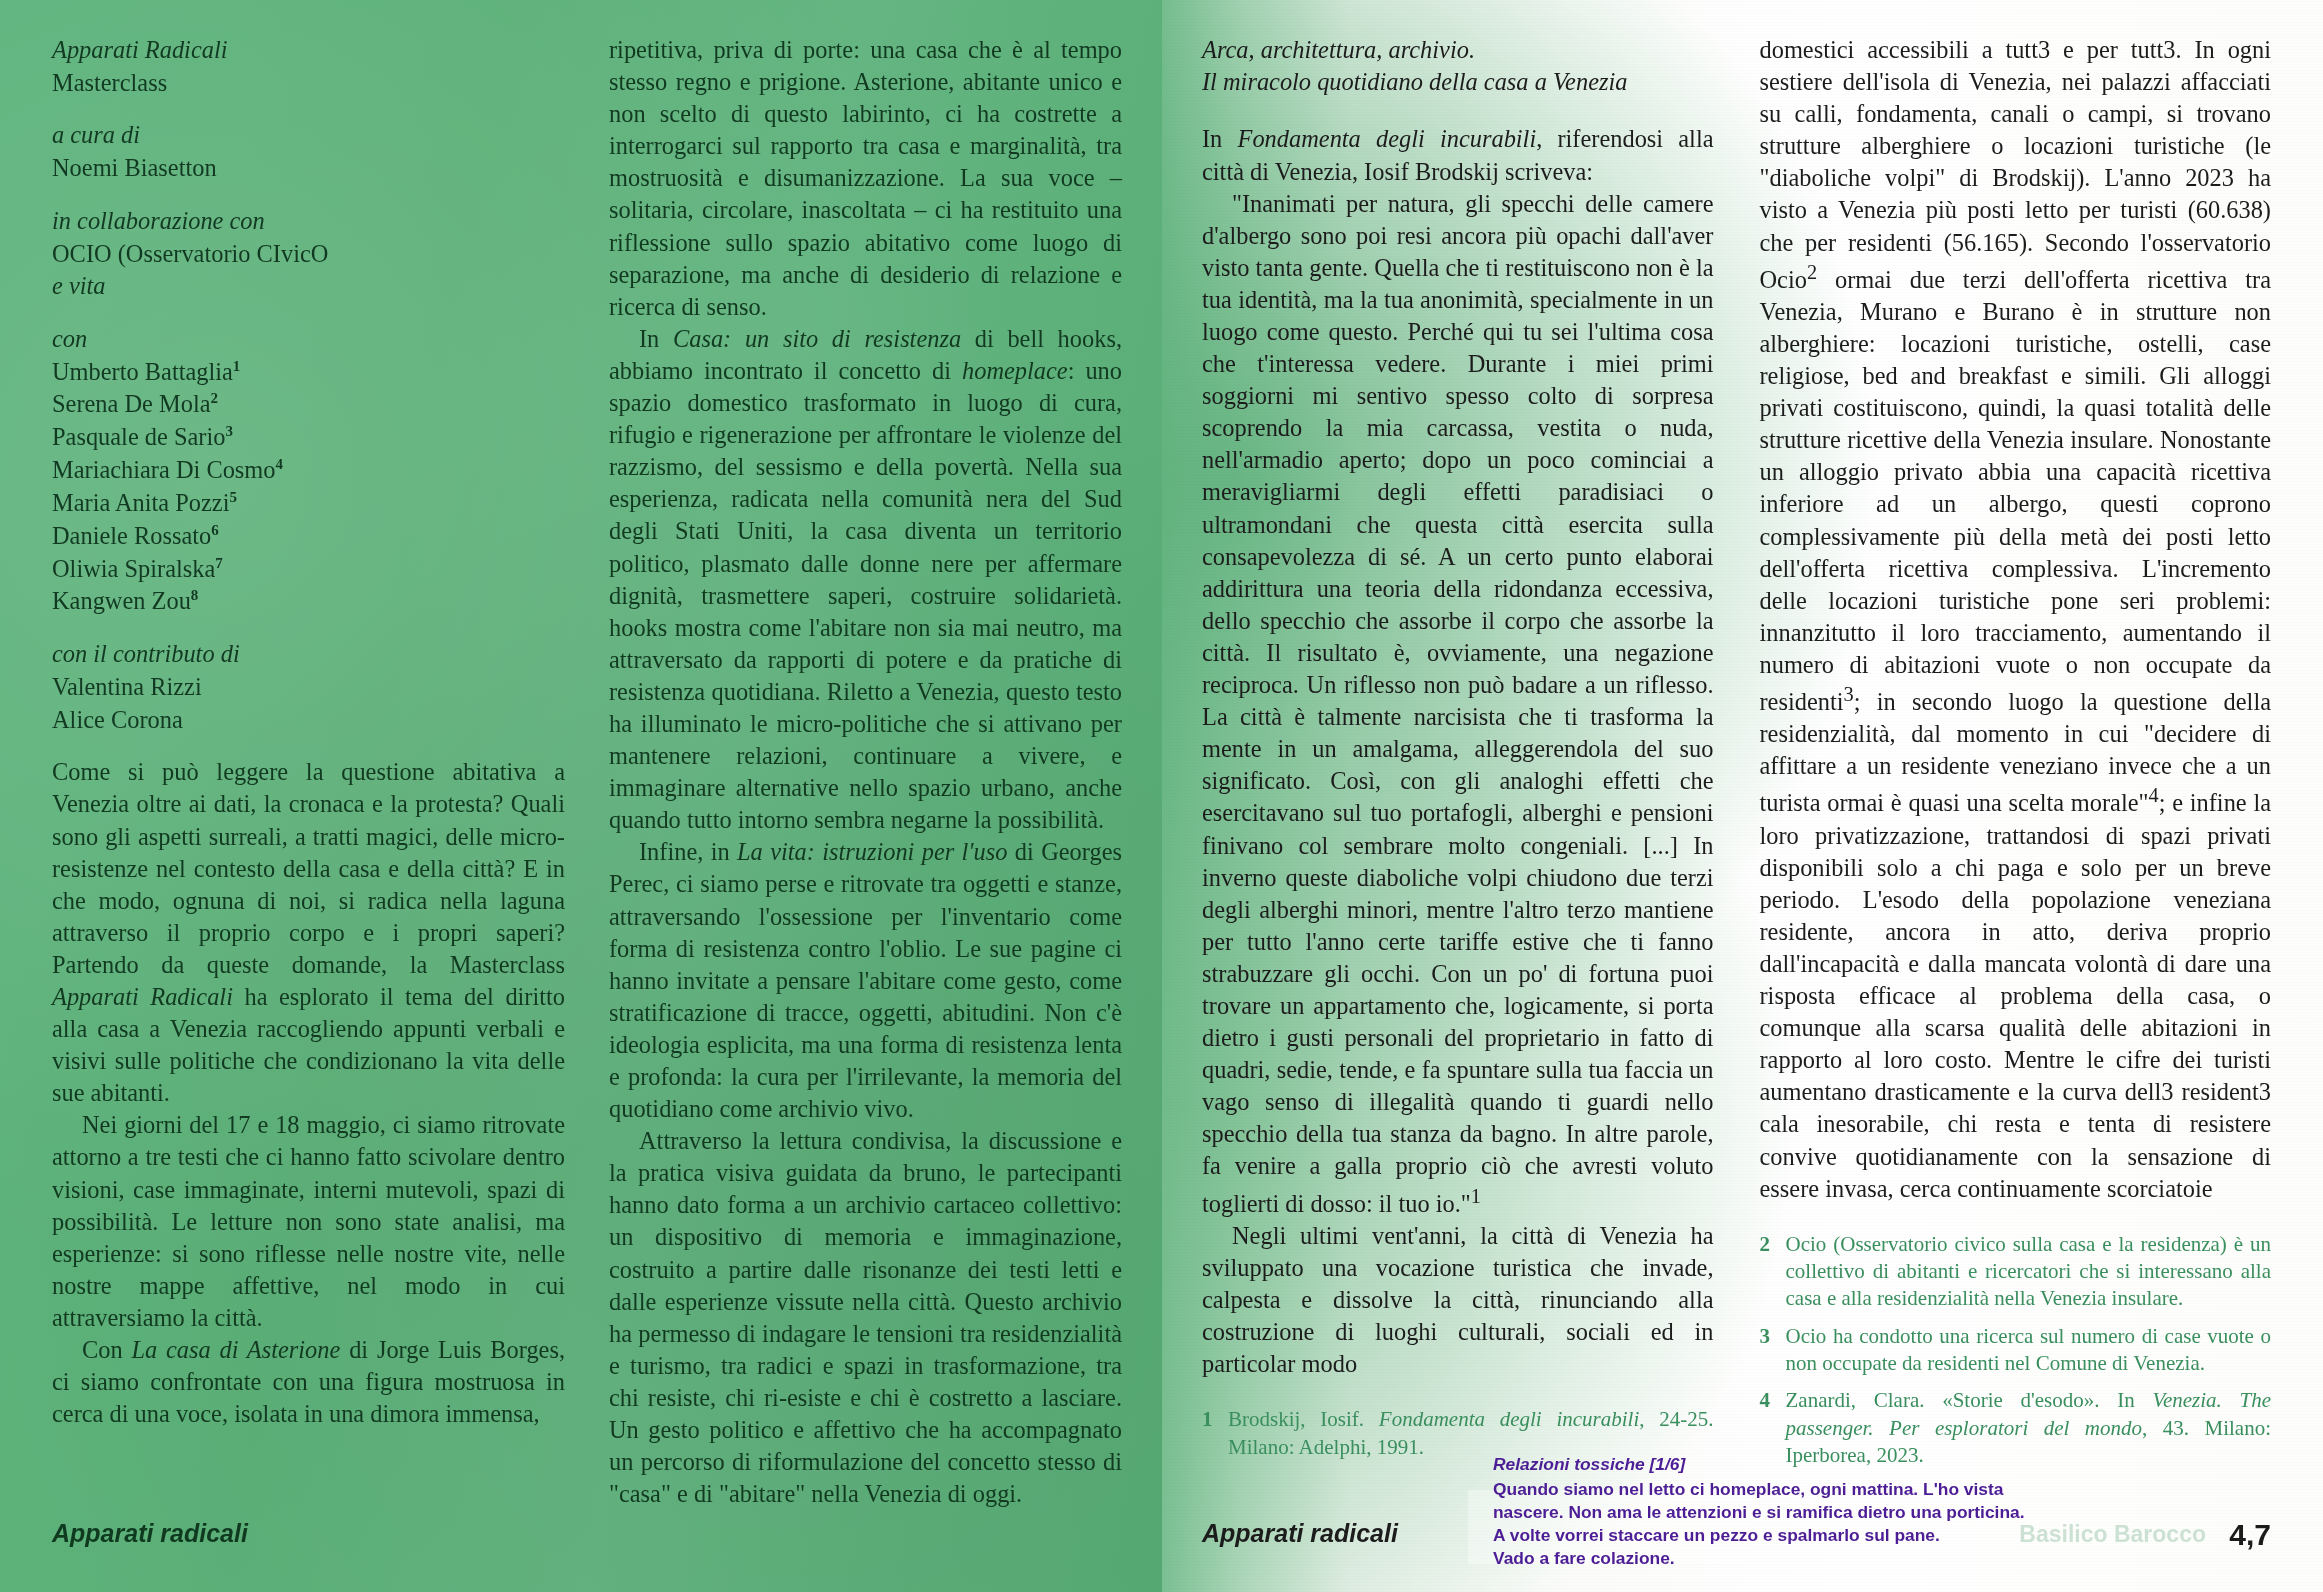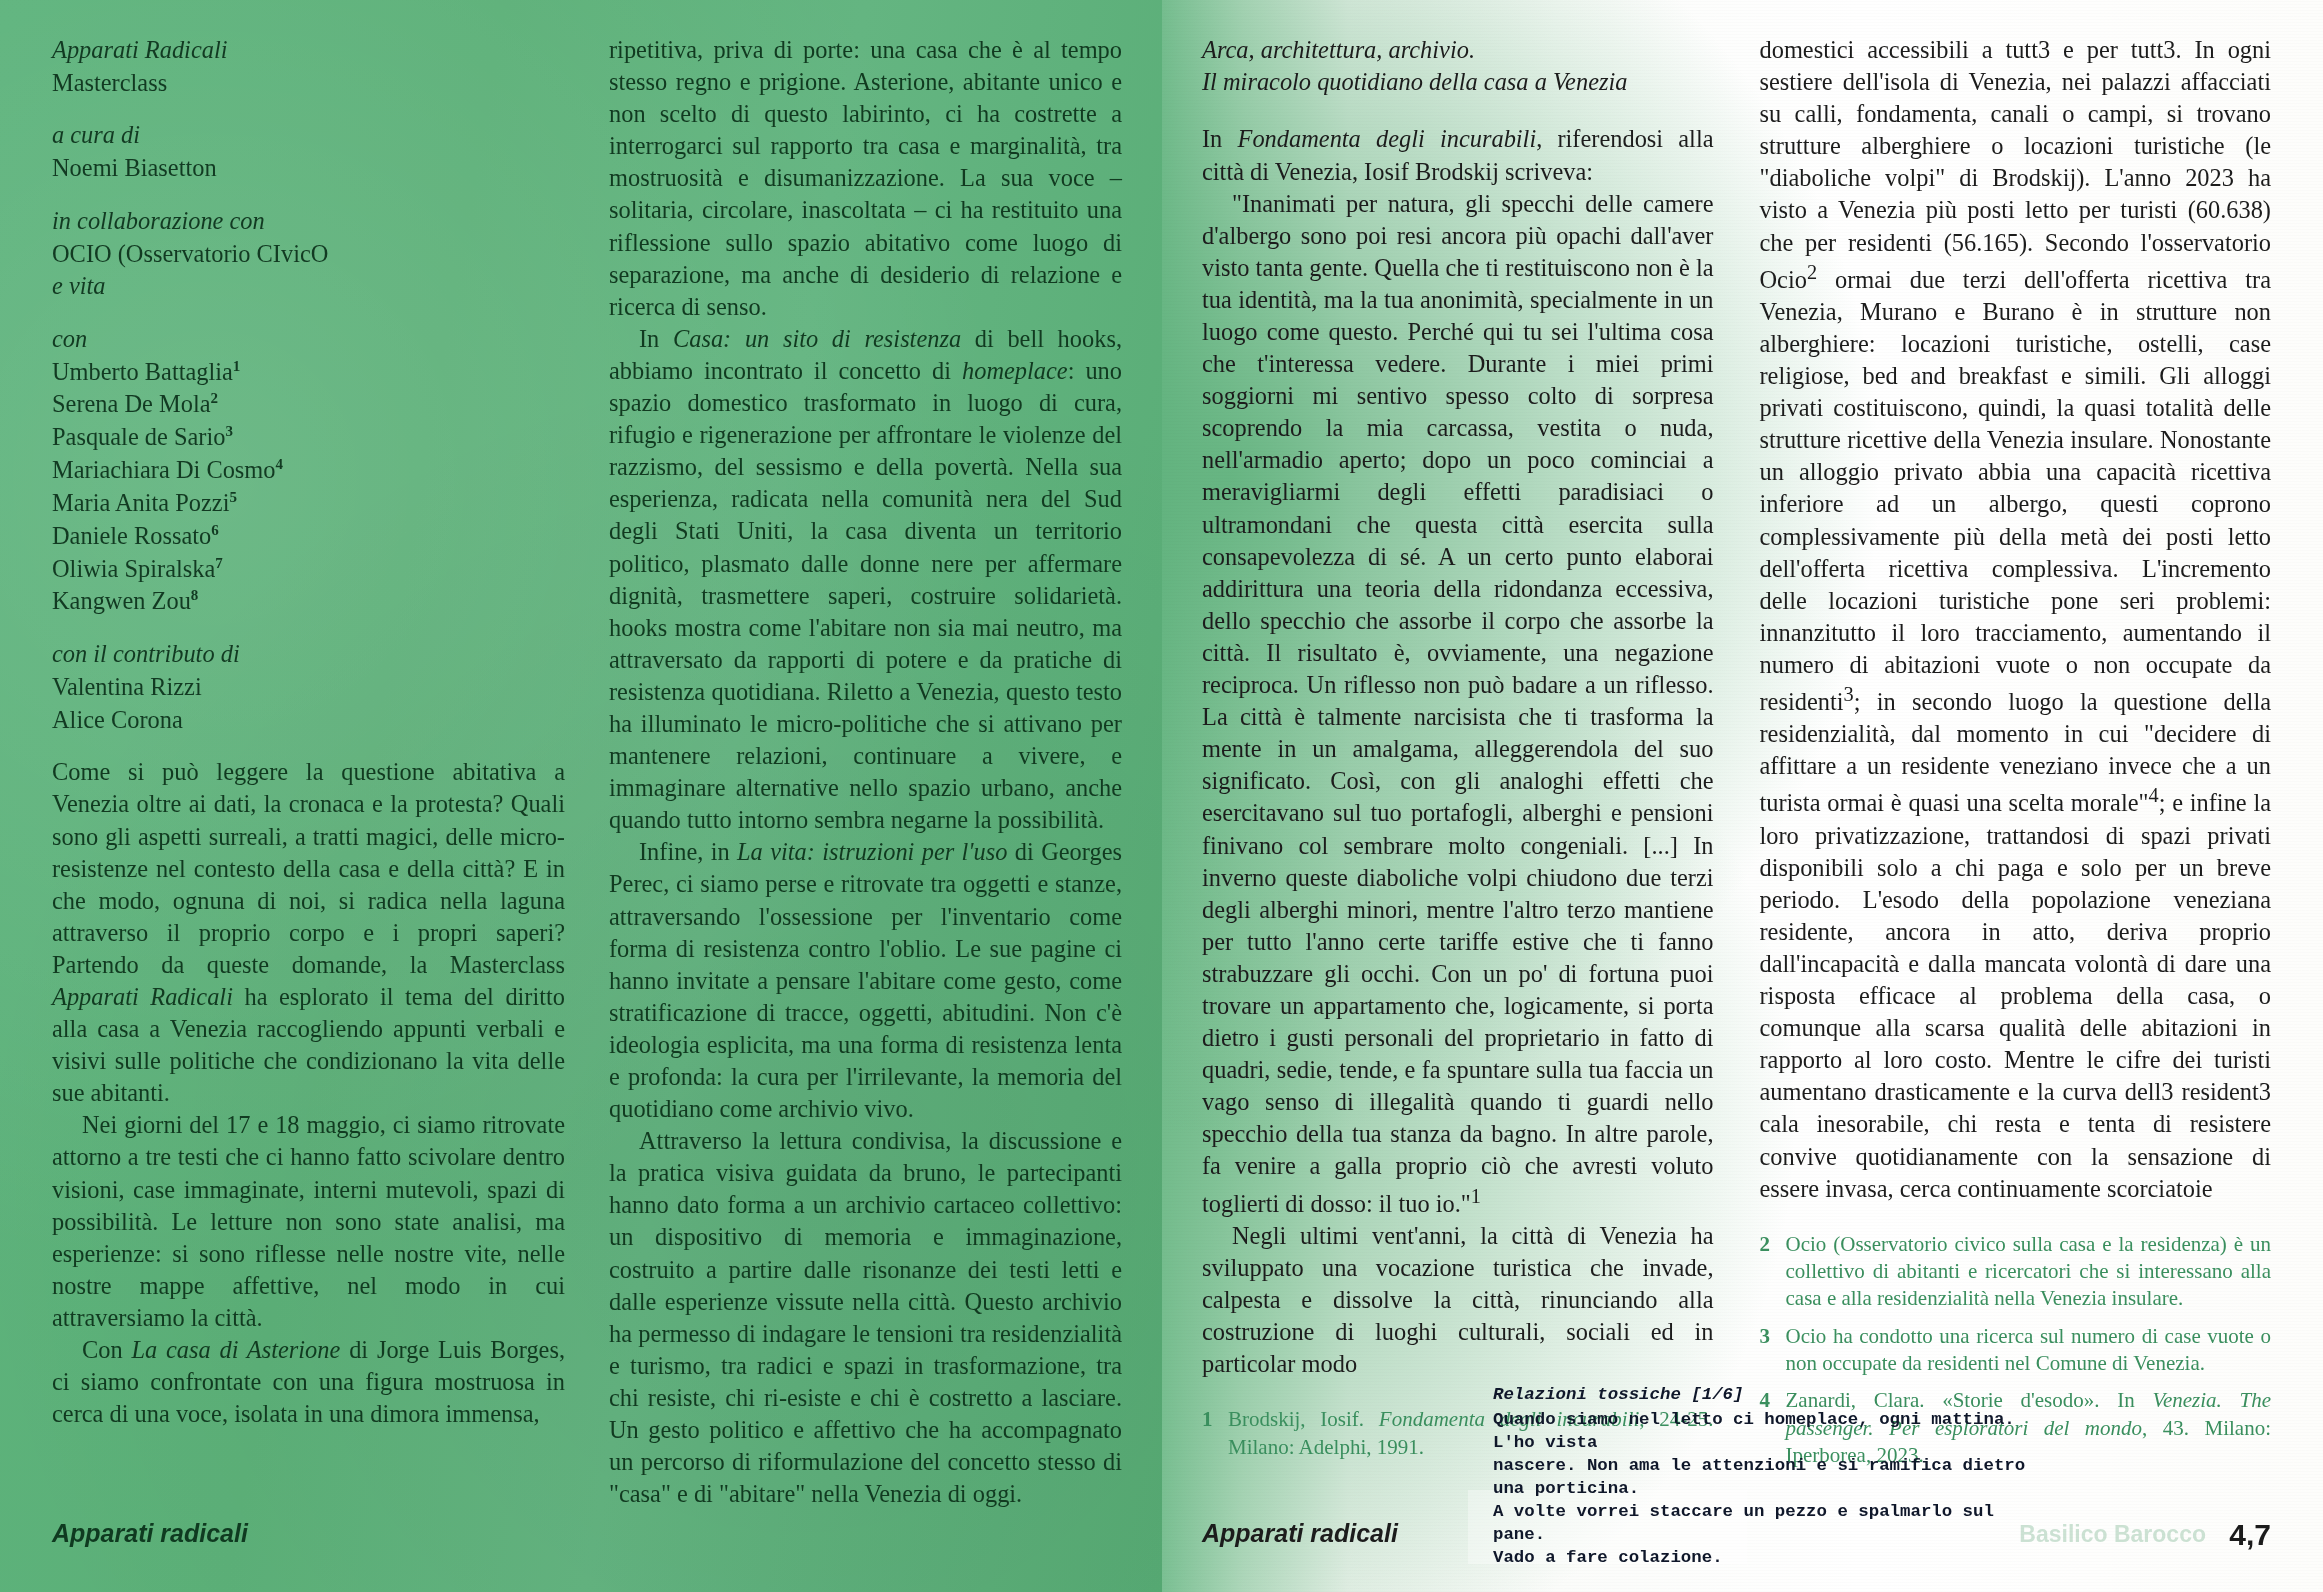--- a/index.html
+++ b/index.html
@@ -103,22 +103,22 @@
   .ghostfoot{
     position:absolute;right:117px;bottom:44px;
     font-weight:bold;font-size:23px;color:#bcd9c6;
     font-family:"Liberation Sans", sans-serif;
     opacity:.75;
   }
 
   
   .sticker{
     position:absolute;left:1493px;bottom:22px;width:557px;
-    font-family:Liberation Mono, monospace;
-    color:#0f172a;
+    font-family:Liberation Sans, sans-serif;
+    color:#4c1d95;
     font-size:17.4px;line-height:1.32;
     font-weight:bold;
   }
   .sticker .st-title{font-style:italic;margin-bottom:2px;}
   .sticker .st-body{font-weight:bold;}
   .sticker-ghost{
     position:absolute;left:1468px;bottom:28px;width:279px;height:74px;
     background:rgba(255,255,255,.35);
     pointer-events:none;
   }

